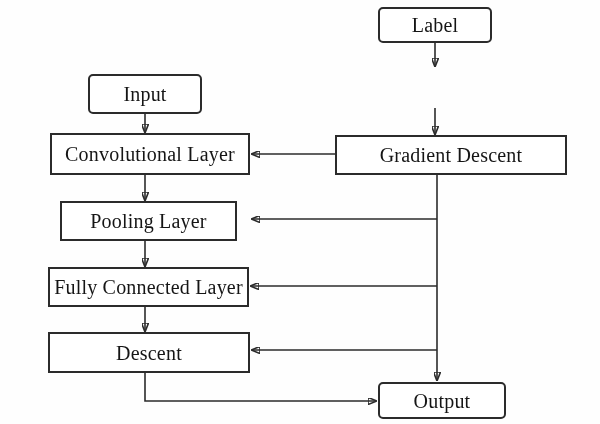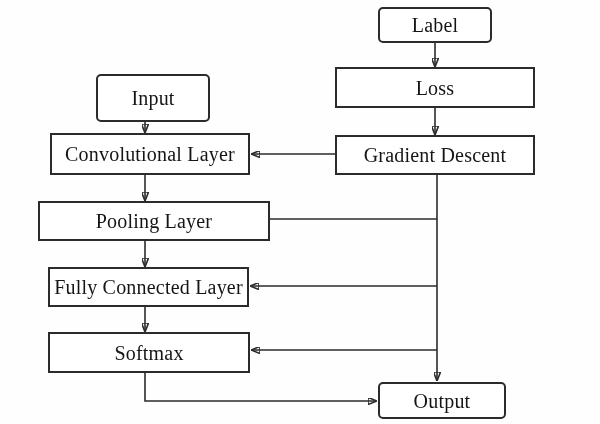--- a/index.html
+++ b/index.html
@@ -78,45 +78,42 @@
 
     <line x1="437" y1="350" x2="252" y2="350" marker-end="url(#arrow)"></line>
 
     <path d="M145,373 L145,401 L376,401" marker-end="url(#arrow)"></path>
   </svg>
 
   <div class="node rounded" style="left:378px; top:7px;  width:114px; height:36px;">
     <span>Label</span>
   </div>
 
-  <div class="node rect" style="left:335px; top:67px; width:200px; height:41px;">
-    <span>Loss</span>
-  </div>
 
-  <div class="node rect" style="left:335px; top:135px; width:200px; height:40px;">
+  <div class="node rect" style="left:335px; top:135px; width:232px; height:40px;">
     <span>Gradient Descent</span>
   </div>
 
-  <div class="node rounded" style="left:88px; top:74px; width:114px; height:48px;margin-left:8px;">
+  <div class="node rounded" style="left:88px; top:74px; width:114px; height:40px;">
     <span>Input</span>
   </div>
 
   <div class="node rect" style="left:50px; top:133px; width:200px; height:42px;text-align:right;">
     <span>Convolutional Layer</span>
   </div>
 
-  <div class="node rect" style="left:38px; top:201px; width:232px; height:40px;">
+  <div class="node rect" style="left:60px; top:201px; width:177px; height:40px;">
     <span>Pooling Layer</span>
   </div>
 
   <div class="node rect" style="left:48px; top:267px; width:201px; height:40px;">
     <span>Fully Connected Layer</span>
   </div>
 
   <div class="node rect" style="left:48px; top:332px; width:202px; height:41px;">
-    <span>Softmax</span>
+    <span>Descent</span>
   </div>
 
   <div class="node rounded" style="left:378px; top:382px; width:128px; height:37px;">
     <span>Output</span>
   </div>
 
 </div>
 
 </body></html>

